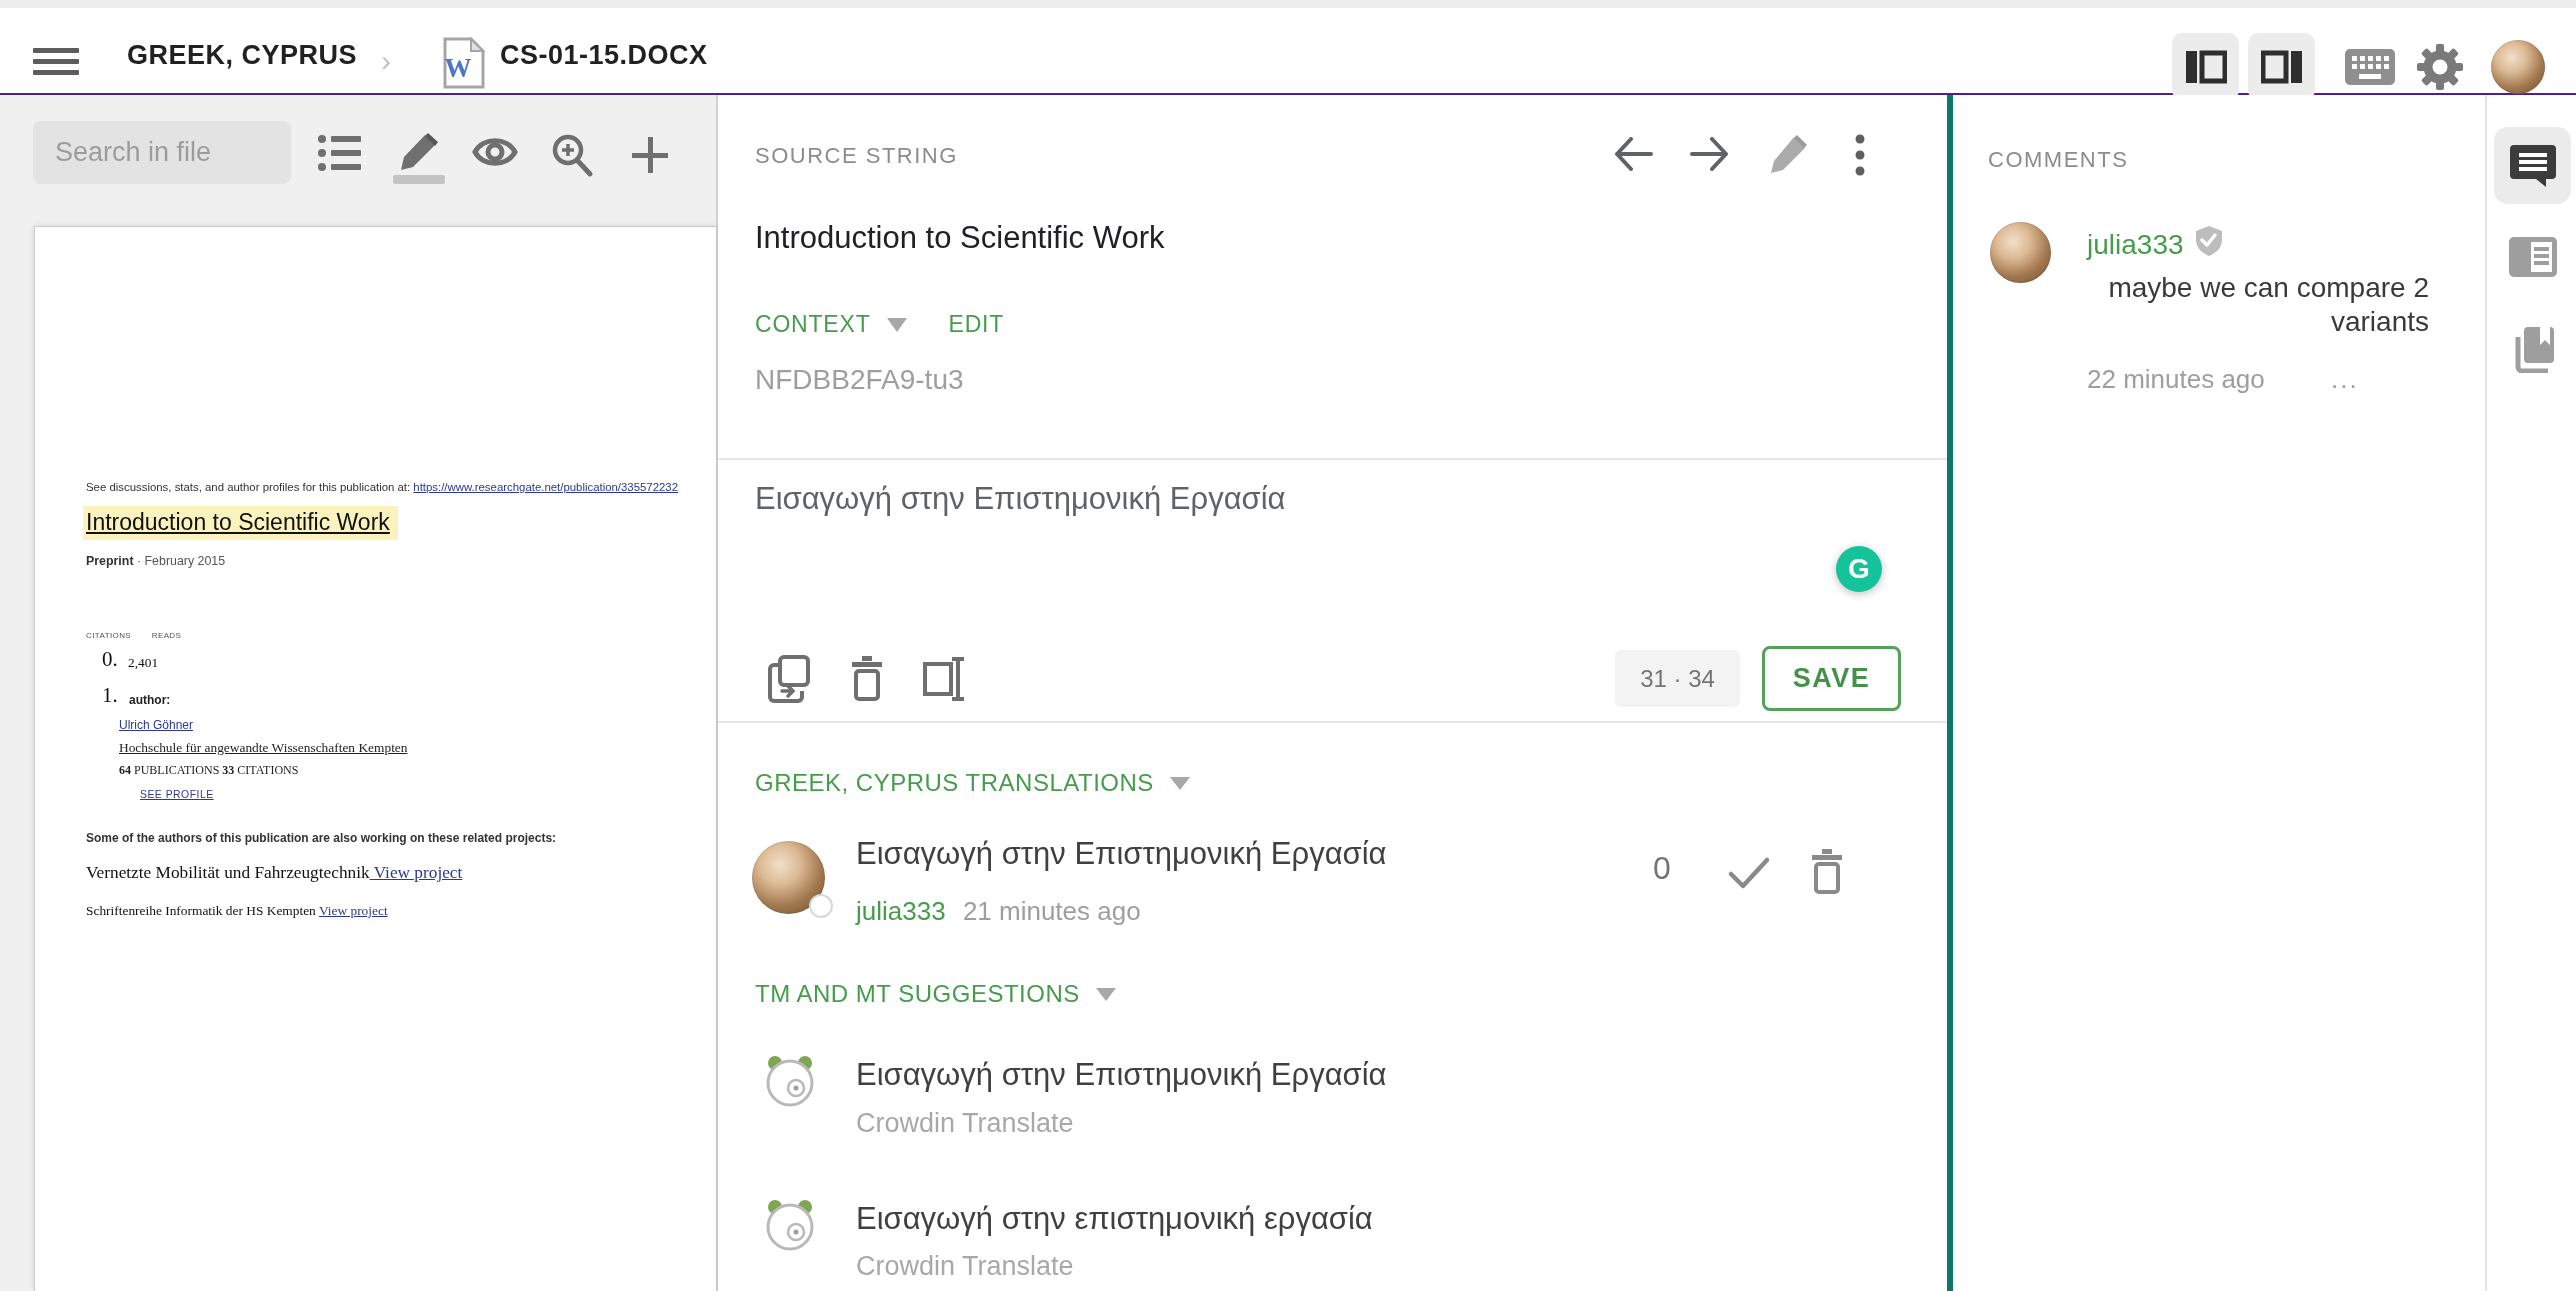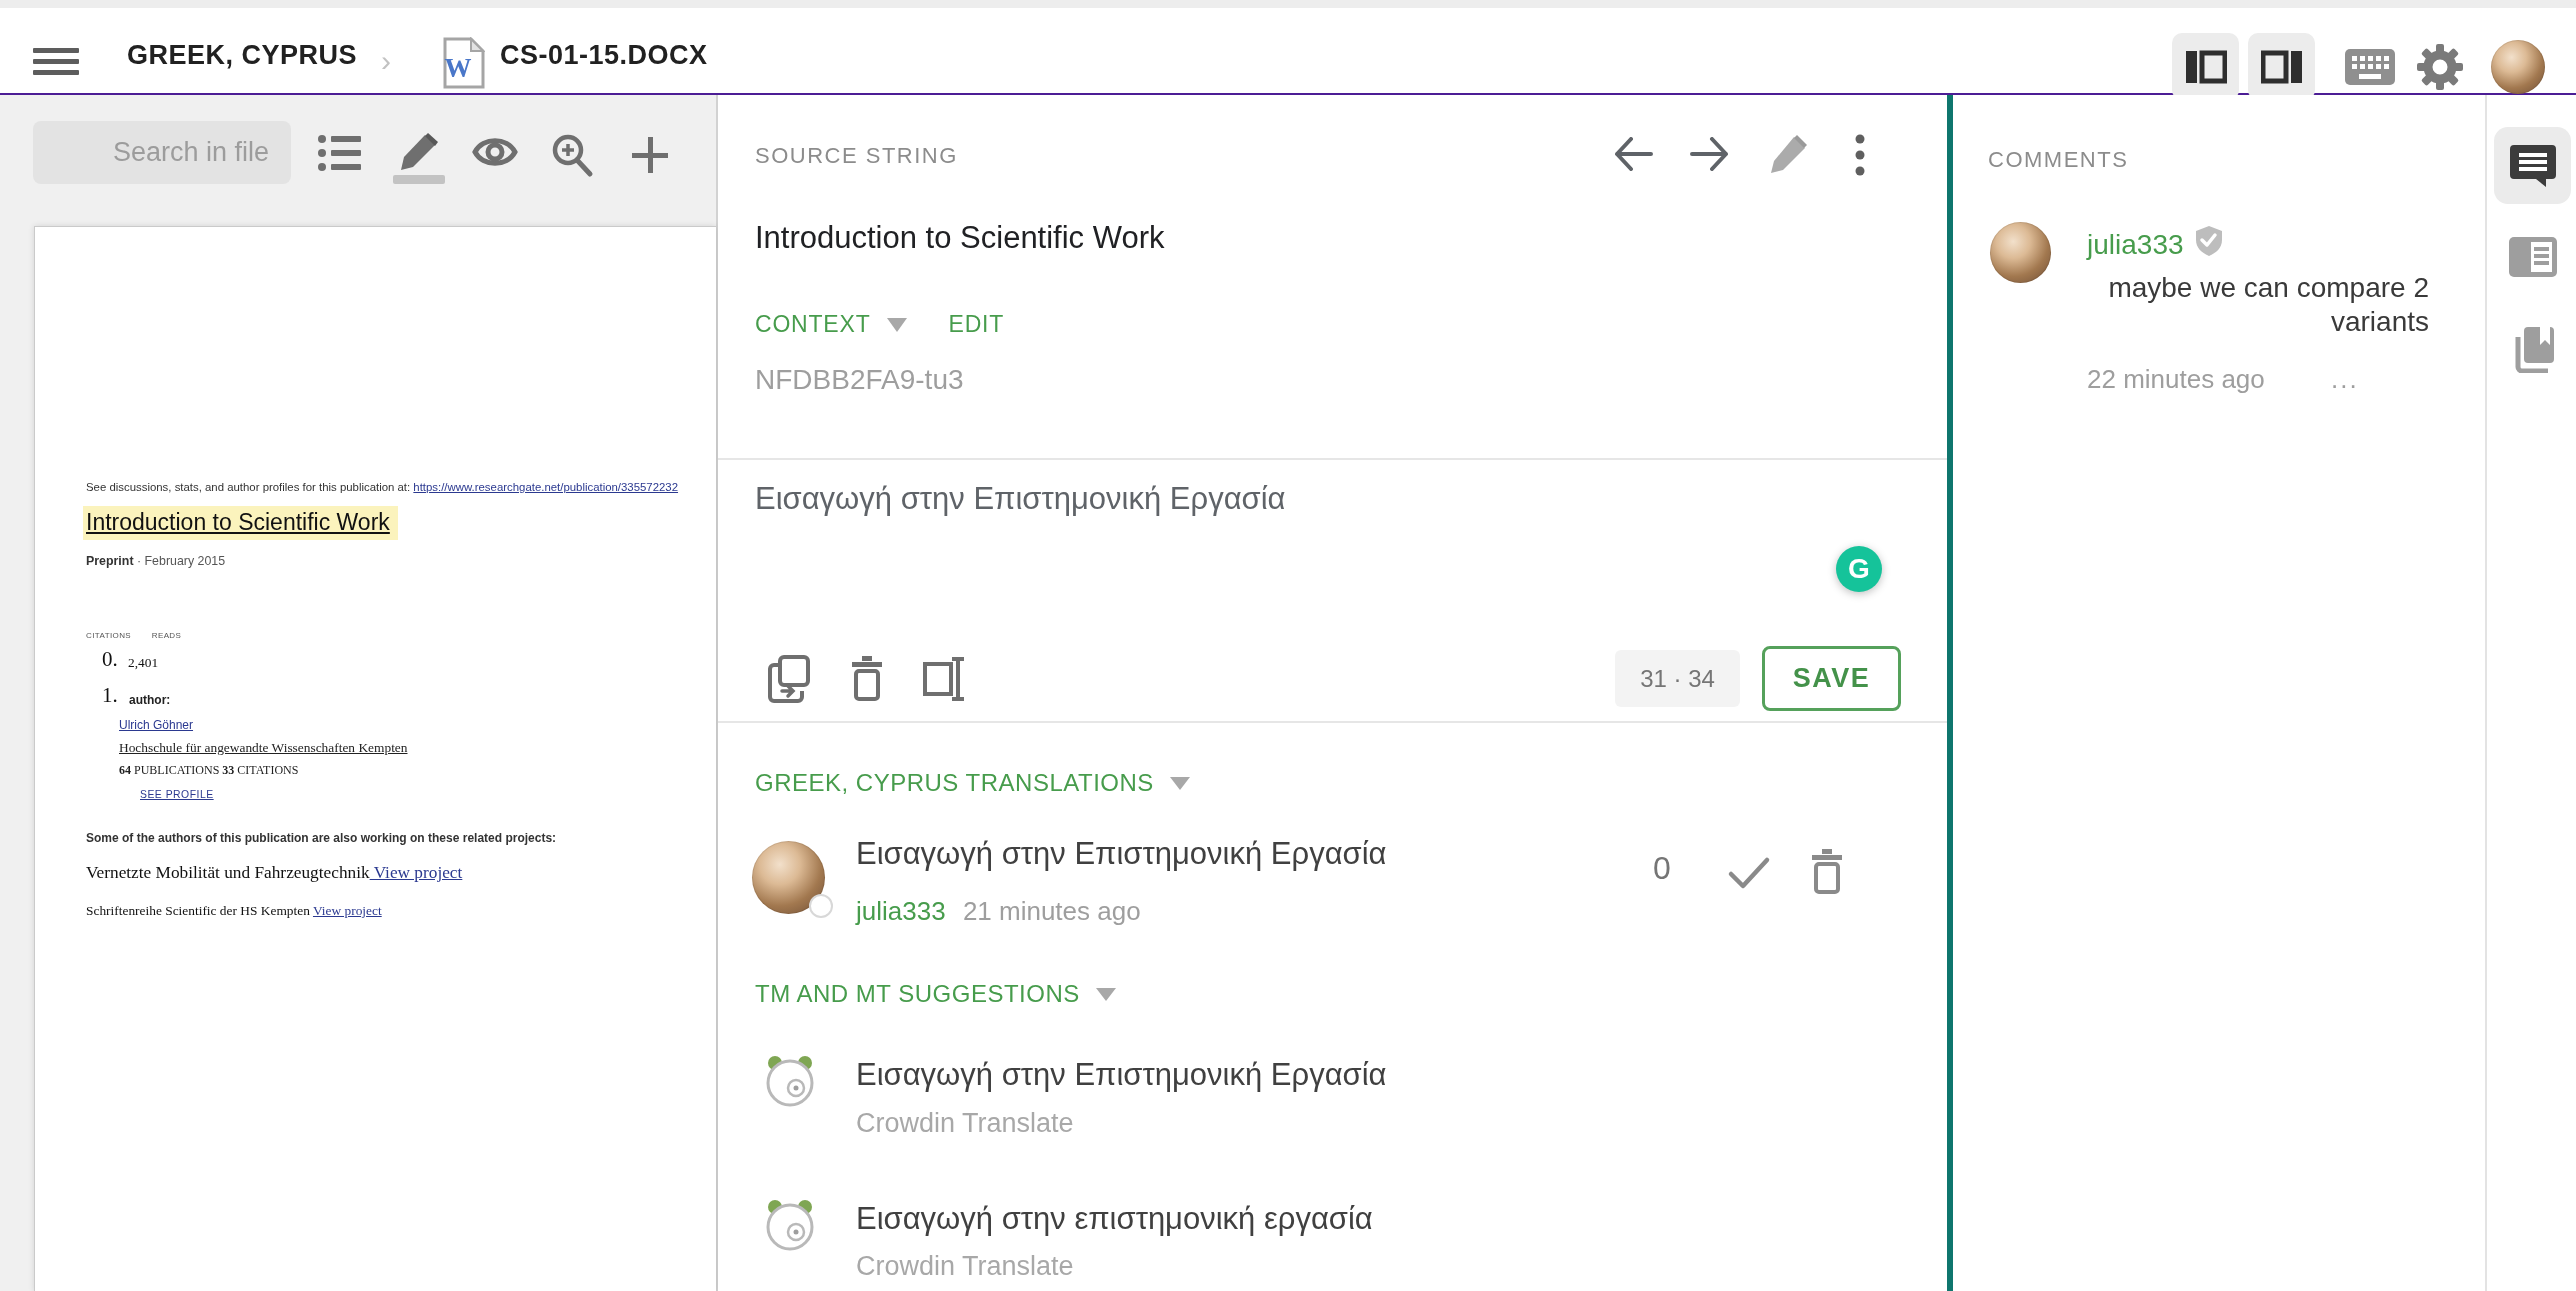--- a/index.html
+++ b/index.html
@@ -28,21 +28,21 @@
                border-right:2px solid #d2d2d2; }
   #centerpanel { position:absolute; left:718px; top:95px; width:1229px; height:1197px; background:#fff; }
   #commentspanel { position:absolute; left:1947px; top:95px; width:538px; height:1197px; background:#fff;
                    border-left:6px solid #0f766e;text-align:right; }
   #righttoolbar { position:absolute; left:2485px; top:95px; width:91px; height:1197px; background:#fff;
                   border-left:2px solid #e3e3e3; }
 
   
   .searchbox { position:absolute; left:33px; top:26px; width:258px; height:63px; background:#e3e3e3;
                border:none; border-radius:8px; font-size:27px; color:#444; padding:0 22px;
-               font-family:"Liberation Sans",sans-serif;text-align:right; }
+               font-family:"Liberation Sans",sans-serif; }
   .searchbox::placeholder { color:#9c9c9c; }
   .ltool { position:absolute; top:38px; width:46px; height:46px; cursor:pointer; }
   .toolbar-underline { position:absolute; left:393px; top:80px; width:52px; height:9px; background:#c3c3c3; border-radius:2px; }
 
   .docpage { position:absolute; left:34px; top:131px; right:0; bottom:0; background:#fff;
              border:1px solid #cacaca; border-right:none; border-bottom:none;
              box-shadow:0 0 6px rgba(0,0,0,.12); }
   .doc { position:absolute; color:#222; white-space:nowrap; }
   .doclink { color:#2b3990; text-decoration:underline; cursor:pointer; }
   .serif { font-family:"Liberation Serif", serif; }
@@ -207,21 +207,21 @@
     <div class="doc serif" style="left:84px; top:513px; font-size:13.4px; text-decoration:underline; color:#222;">Hochschule für angewandte Wissenschaften Kempten</div>
     <div class="doc serif" style="left:84px; top:536px; font-size:12px; color:#222;">
       <b>64</b><span> PUBLICATIONS </span><b>33</b><span> CITATIONS</span>
     </div>
     <div class="doc doclink" style="left:105px; top:562px; font-size:10.4px; letter-spacing:0.5px;">SEE PROFILE</div>
     <div class="doc" style="left:51px; top:604px; font-size:12px; font-weight:600; color:#333;">Some of the authors of this publication are also working on these related projects:</div>
     <div class="doc serif" style="left:51px; top:636px; font-size:17.3px; color:#111;">
       <span>Vernetzte Mobilität und Fahrzeugtechnik</span><span class="doclink"> View project</span>
     </div>
     <div class="doc serif" style="left:51px; top:676px; font-size:13.4px; color:#111;">
-      <span>Schriftenreihe Scientific der HS Kempten </span><span class="doclink">View project</span>
+      <span>Schriftenreihe Informatik der HS Kempten </span><span class="doclink">View project</span>
     </div>
   </div>
 </div>
 
 <div id="centerpanel">
   <div class="abs sechdr" style="left:37px; top:48px;">SOURCE STRING</div>
 
   <span class="abs" style="left:895px; top:42px;">
     <svg width="40" height="34" viewBox="0 0 40 34">
       <path d="M18 2 L4 17 L18 32 M4 17 H38" fill="none" stroke="#5f6368" stroke-width="4" stroke-linecap="round" stroke-linejoin="round"></path>

